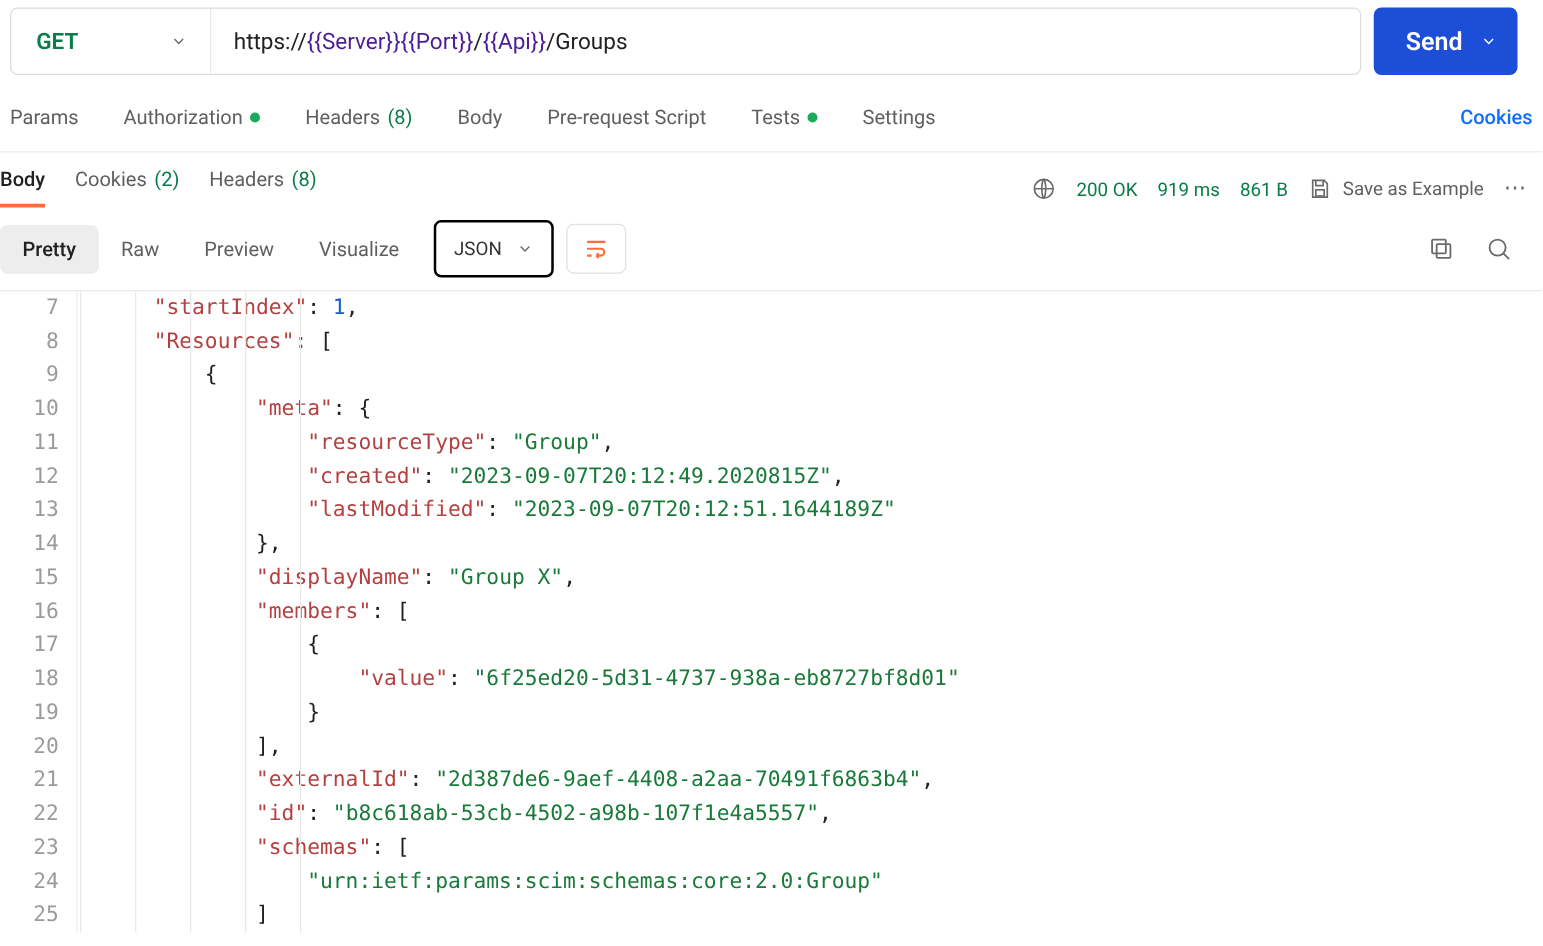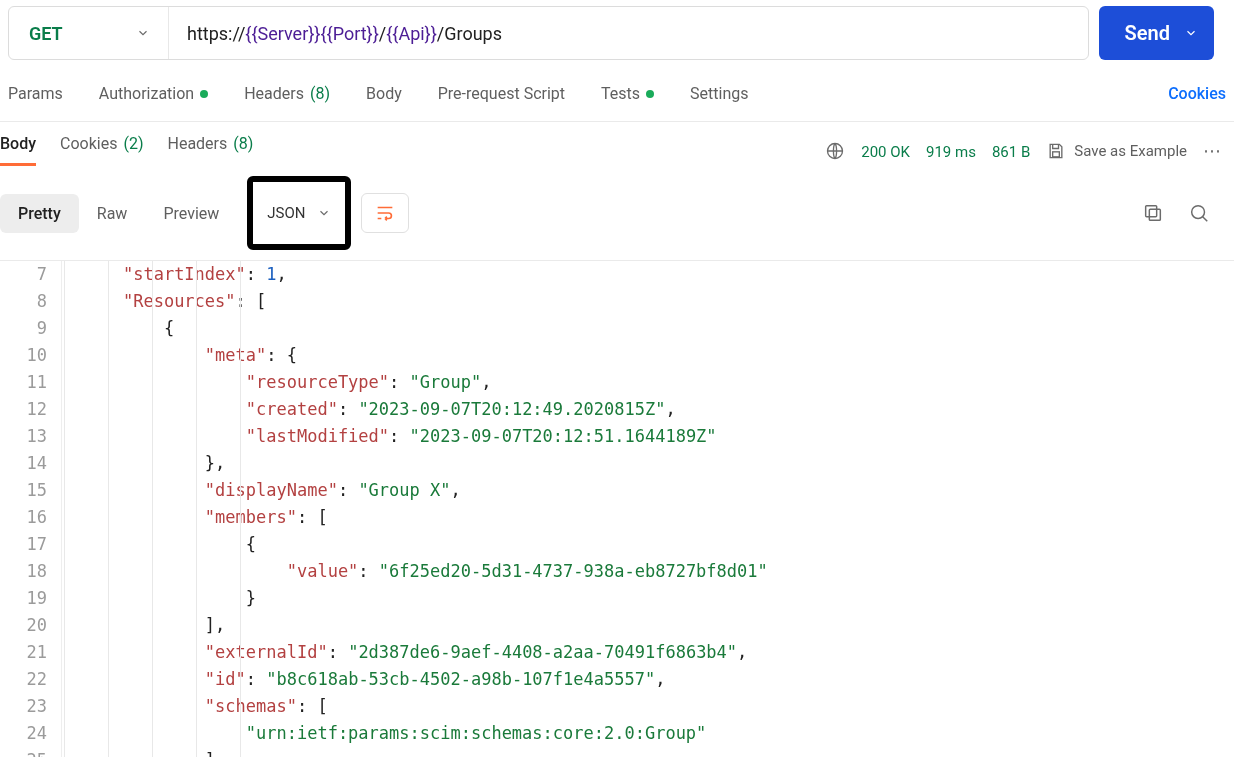--- a/index.html
+++ b/index.html
@@ -137,23 +137,23 @@
     cursor: pointer;
     border-radius: 6px;
   }
   .view-tabs .vtab.active {
     background: #ededed;
     color: #212121;
     font-weight: 500;
   }
   .format-select {
     display: flex; align-items: center; gap: 12px;
-    border: 6px solid #000000;
-    border-radius: 6px;
-    padding: 22px 14px;
+    border: 2px solid #000000;
+    border-radius: 6px;
+    padding: 12px 14px;
     font-size: 15px;
     cursor: pointer;
     color: #333;
   }
   .wrap-btn {
     border: 1px solid #e0e0e0;
     border-radius: 6px;
     padding: 8px 12px;
     cursor: pointer;
     display: flex; align-items: center; justify-content: center;
@@ -287,20 +287,21 @@
     </div>
     <span class="more-dots">⋯</span>
   </div>
 </div>
 
 <div class="view-toolbar">
   <div class="view-tabs">
     <div class="vtab active">Pretty</div>
     <div class="vtab">Raw</div>
     <div class="vtab">Preview</div>
+    <div class="vtab">Visualize</div>
   </div>
   <div class="format-select">
     <span>JSON</span>
     <svg class="chev-down" viewBox="0 0 24 24" style="width:14px;height:14px;">
         <polyline points="6 9 12 15 18 9"></polyline>
       </svg>
   </div>
   <div class="wrap-btn">
     <svg viewBox="0 0 24 24">
         <path d="M4 6h16M4 12h12a3 3 0 0 1 0 6h-4m0 0 2-2m-2 2 2 2M4 18h4"></path>

